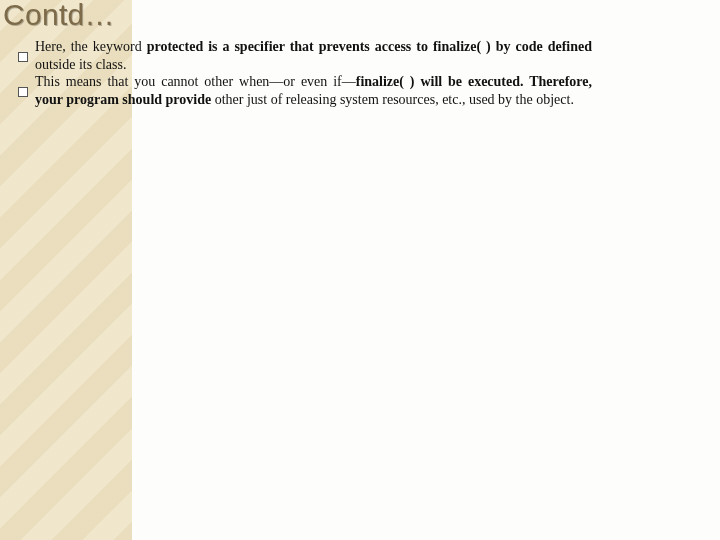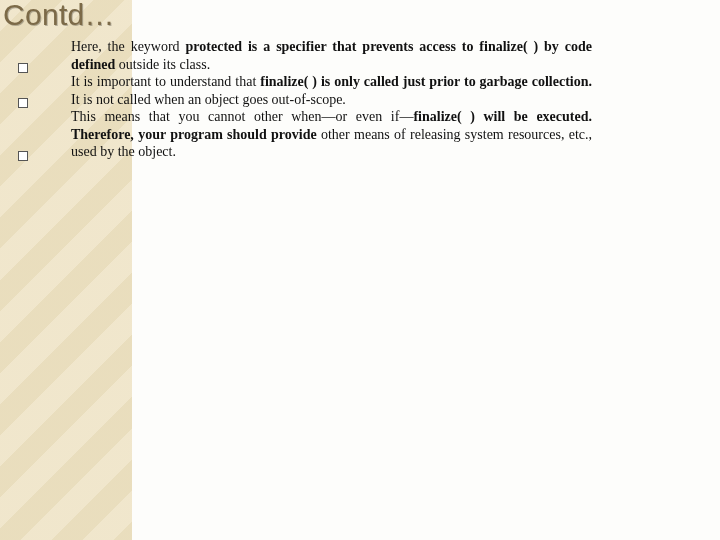--- a/index.html
+++ b/index.html
@@ -49,25 +49,24 @@
   }
   .body {
     position: absolute;
     top: 38px;
     left: 18px;
     right: 20px;
     z-index: 1;
   }
   .item {
     display: flex;
-    align-items: flex-end;
+    align-items: center;
     margin-bottom: 0px;
     line-height: 1.25;
     text-align: justify;
-    gap: 36px;
   }
   .checkbox {
     flex: 0 0 auto;
     width: 10px;
     height: 10px;
     border: 1px solid #555;
     margin-top: 3px;
     margin-right: 7px;
     background: #fff;
     box-sizing: border-box;
@@ -86,28 +85,22 @@
 
   <div class="body">
 
     <div class="item">
       <div class="checkbox"></div>
       <div class="text">
         <span>Here, the keyword </span><span class="b">protected is a specifier that prevents access to finalize(&nbsp;) by code defined </span><span>outside its class.</span>
       </div>
     </div>
 
-    <div class="item">
-      <div class="checkbox"></div>
-      <div class="text">
-        <span>It is important to understand that </span><span class="b">finalize(&nbsp;) is only called just prior to garbage collection.</span><span> It is not called when an object goes out-of-scope.</span>
-      </div>
-    </div>
 
     <div class="item">
       <div class="checkbox"></div>
       <div class="text">
-        <span>This means that you cannot other when—or even if—</span><span class="b">finalize(&nbsp;) will be executed. Therefore, your program should provide </span><span>other means of releasing system resources, etc., used by the object.</span>
+        <span>This means that you cannot other when—or even if—</span><span class="b">finalize(&nbsp;) will be executed. Therefore, your program should provide </span><span>other just of releasing system resources, etc., used by the object.</span>
       </div>
     </div>
 
   </div>
 </div>
 
 </body></html>

